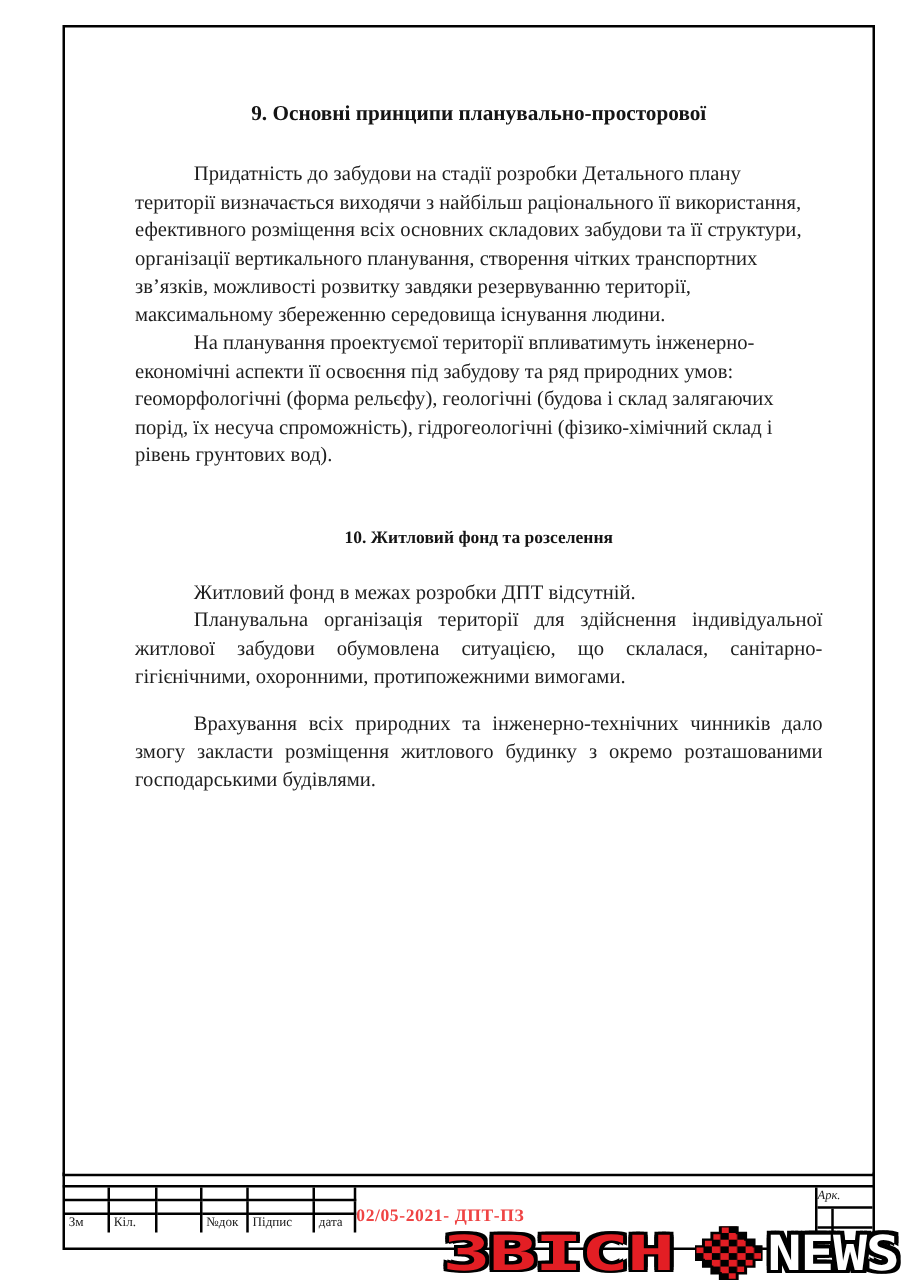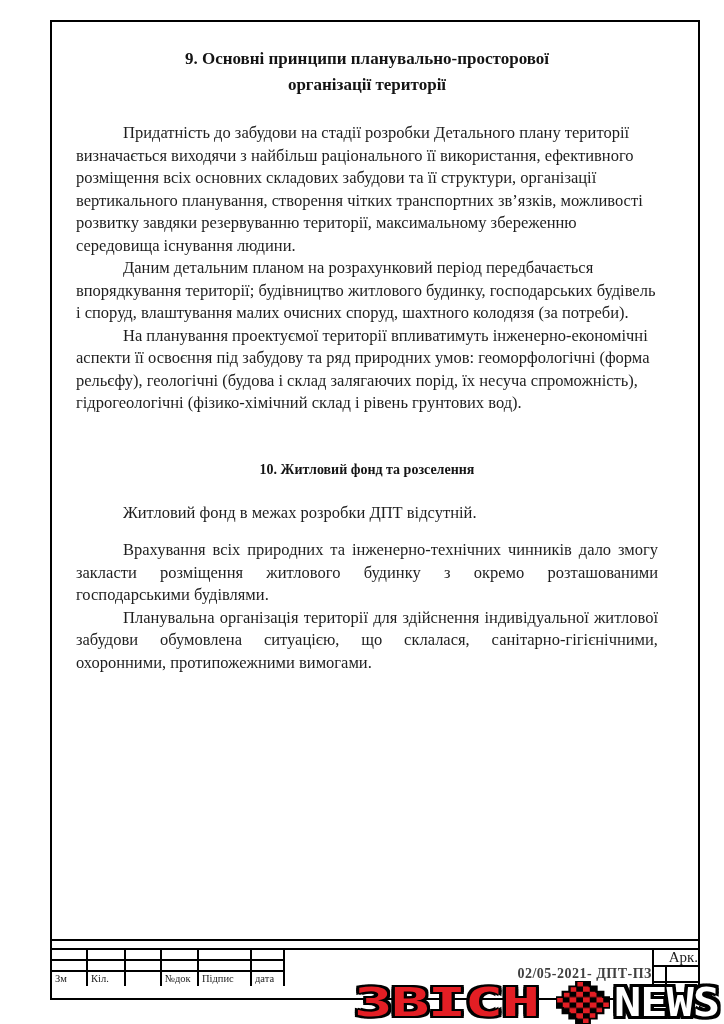--- a/index.html
+++ b/index.html
@@ -7,22 +7,22 @@
     width:724px;height:1024px;position:relative;background:#ffffff;
     font-family:"Liberation Serif","DejaVu Serif",serif;color:#1e1e1e;
     overflow:hidden;
   }
   
   .frame{
     position:absolute;left:50px;top:20px;width:650px;height:921px;
     border:2px solid #000;box-sizing:border-box;background:#fff;
   }
   .content{
-    padding:12px 40px 0 24px;
-    font-size:16.5px;line-height:22.5px;text-align:left;
+    padding:12px 40px 0 56px;
+    font-size:16.5px;line-height:22.5px;text-align:left;margin-top:32px;
   }
   .content p{margin:0;text-indent:47px;}
   .content p.justify{text-align:justify;}
   .content p.gap-top{margin-top:15px;}
   h1.sec{
     font-size:17px;font-weight:bold;text-align:center;line-height:26px;
     margin:12px 0 24px 0;color:#141414;text-indent:0;
   }
   h2.sec{
     font-size:14px;font-weight:bold;text-align:center;line-height:25px;
@@ -45,30 +45,30 @@
     text-align:center;
   }
   .tb-grid .cell{
     border-right:2px solid #000;border-bottom:2px solid #000;
     font-size:10.5px;line-height:12px;display:flex;align-items:flex-end;
     padding:0 0 1px 3px;box-sizing:border-box;color:#222;overflow:hidden;
   }
   .tb-grid .cell.r3{border-bottom:none;}
   .tb-doc{
     position:absolute;left:233px;right:46px;top:0;bottom:0;
-    display:flex;align-items:center;justify-content:flex-end;
-    font-weight:bold;font-size:14px;color:#404040;letter-spacing:0.5px;
+    display:flex;align-items:center;justify-content:flex-start;
+    font-weight:bold;font-size:14px;color:#ef4444;letter-spacing:0.5px;
   }
   .tb-ark{
     position:absolute;right:0;top:0;bottom:0;width:46px;
     border-left:2px solid #000;box-sizing:border-box;
   }
   .ark-label{
     height:15px;border-bottom:2px solid #000;
-    font-size:15px;text-align:right;line-height:14px;color:#222;
+    font-size:10px;text-align:left;line-height:14px;color:#222;font-style:italic;
   }
   .ark-vline{position:absolute;left:11px;top:17px;bottom:0;width:2px;background:#000;}
   .ark-hline{position:absolute;left:0;right:0;top:31px;height:2px;background:#000;}
   
   .watermark{
     position:absolute;left:352px;top:981px;width:372px;height:43px;z-index:5;text-align:center;
   }
   .wm-part{
     position:absolute;top:0;height:43px;display:flex;align-items:center;
     font-family:"DejaVu Sans Mono","Liberation Mono",monospace;
@@ -85,31 +85,30 @@
                  0 -3px 0 #000,0 3px 0 #000,-3px 0 0 #000,3px 0 0 #000;
   }
   .wm-rosette{position:absolute;left:204px;top:0;width:54px;height:43px;}
 </style>
 </head>
 <body>
 
 <div class="frame">
   <div class="content">
 
-    <h1 class="sec"><span>9. Основні принципи планувально-просторової</span><br><span>організації території</span></h1>
+    <h1 class="sec"><span>9. Основні принципи планувально-просторової</span><br></h1>
 
     <p>Придатність до забудови на стадії розробки Детального плану території визначається виходячи з найбільш раціонального її використання, ефективного розміщення всіх основних складових забудови та її структури, організації вертикального планування, створення чітких транспортних зв’язків, можливості розвитку завдяки резервуванню території, максимальному збереженню середовища існування людини.</p>
-    <p>Даним детальним планом на розрахунковий період передбачається впорядкування території; будівництво житлового будинку, господарських будівель і споруд, влаштування малих очисних споруд, шахтного колодязя (за потреби).</p>
     <p>На планування проектуємої території впливатимуть інженерно-економічні аспекти її освоєння під забудову та ряд природних умов: геоморфологічні (форма рельєфу), геологічні (будова і склад залягаючих порід, їх несуча спроможність), гідрогеологічні (фізико-хімічний склад і рівень грунтових вод).</p>
 
     <h2 class="sec">10. Житловий фонд та розселення</h2>
 
     <p>Житловий фонд в межах розробки ДПТ відсутній.</p>
+    <p class="justify">Планувальна організація території для  здійснення  індивідуальної житлової забудови  обумовлена ситуацією, що склалася, санітарно-гігієнічними, охоронними, протипожежними вимогами.</p>
     <p class="justify gap-top">Врахування всіх природних та інженерно-технічних чинників дало змогу закласти розміщення житлового  будинку  з окремо розташованими господарськими будівлями.</p>
-    <p class="justify">Планувальна організація території для  здійснення  індивідуальної житлової забудови  обумовлена ситуацією, що склалася, санітарно-гігієнічними, охоронними, протипожежними вимогами.</p>
 
   </div>
 </div>
 
 <div class="connector left"></div>
 <div class="connector right"></div>
 
 <div class="titleblock">
   <div class="tb-grid">
     <div class="cell"></div>

